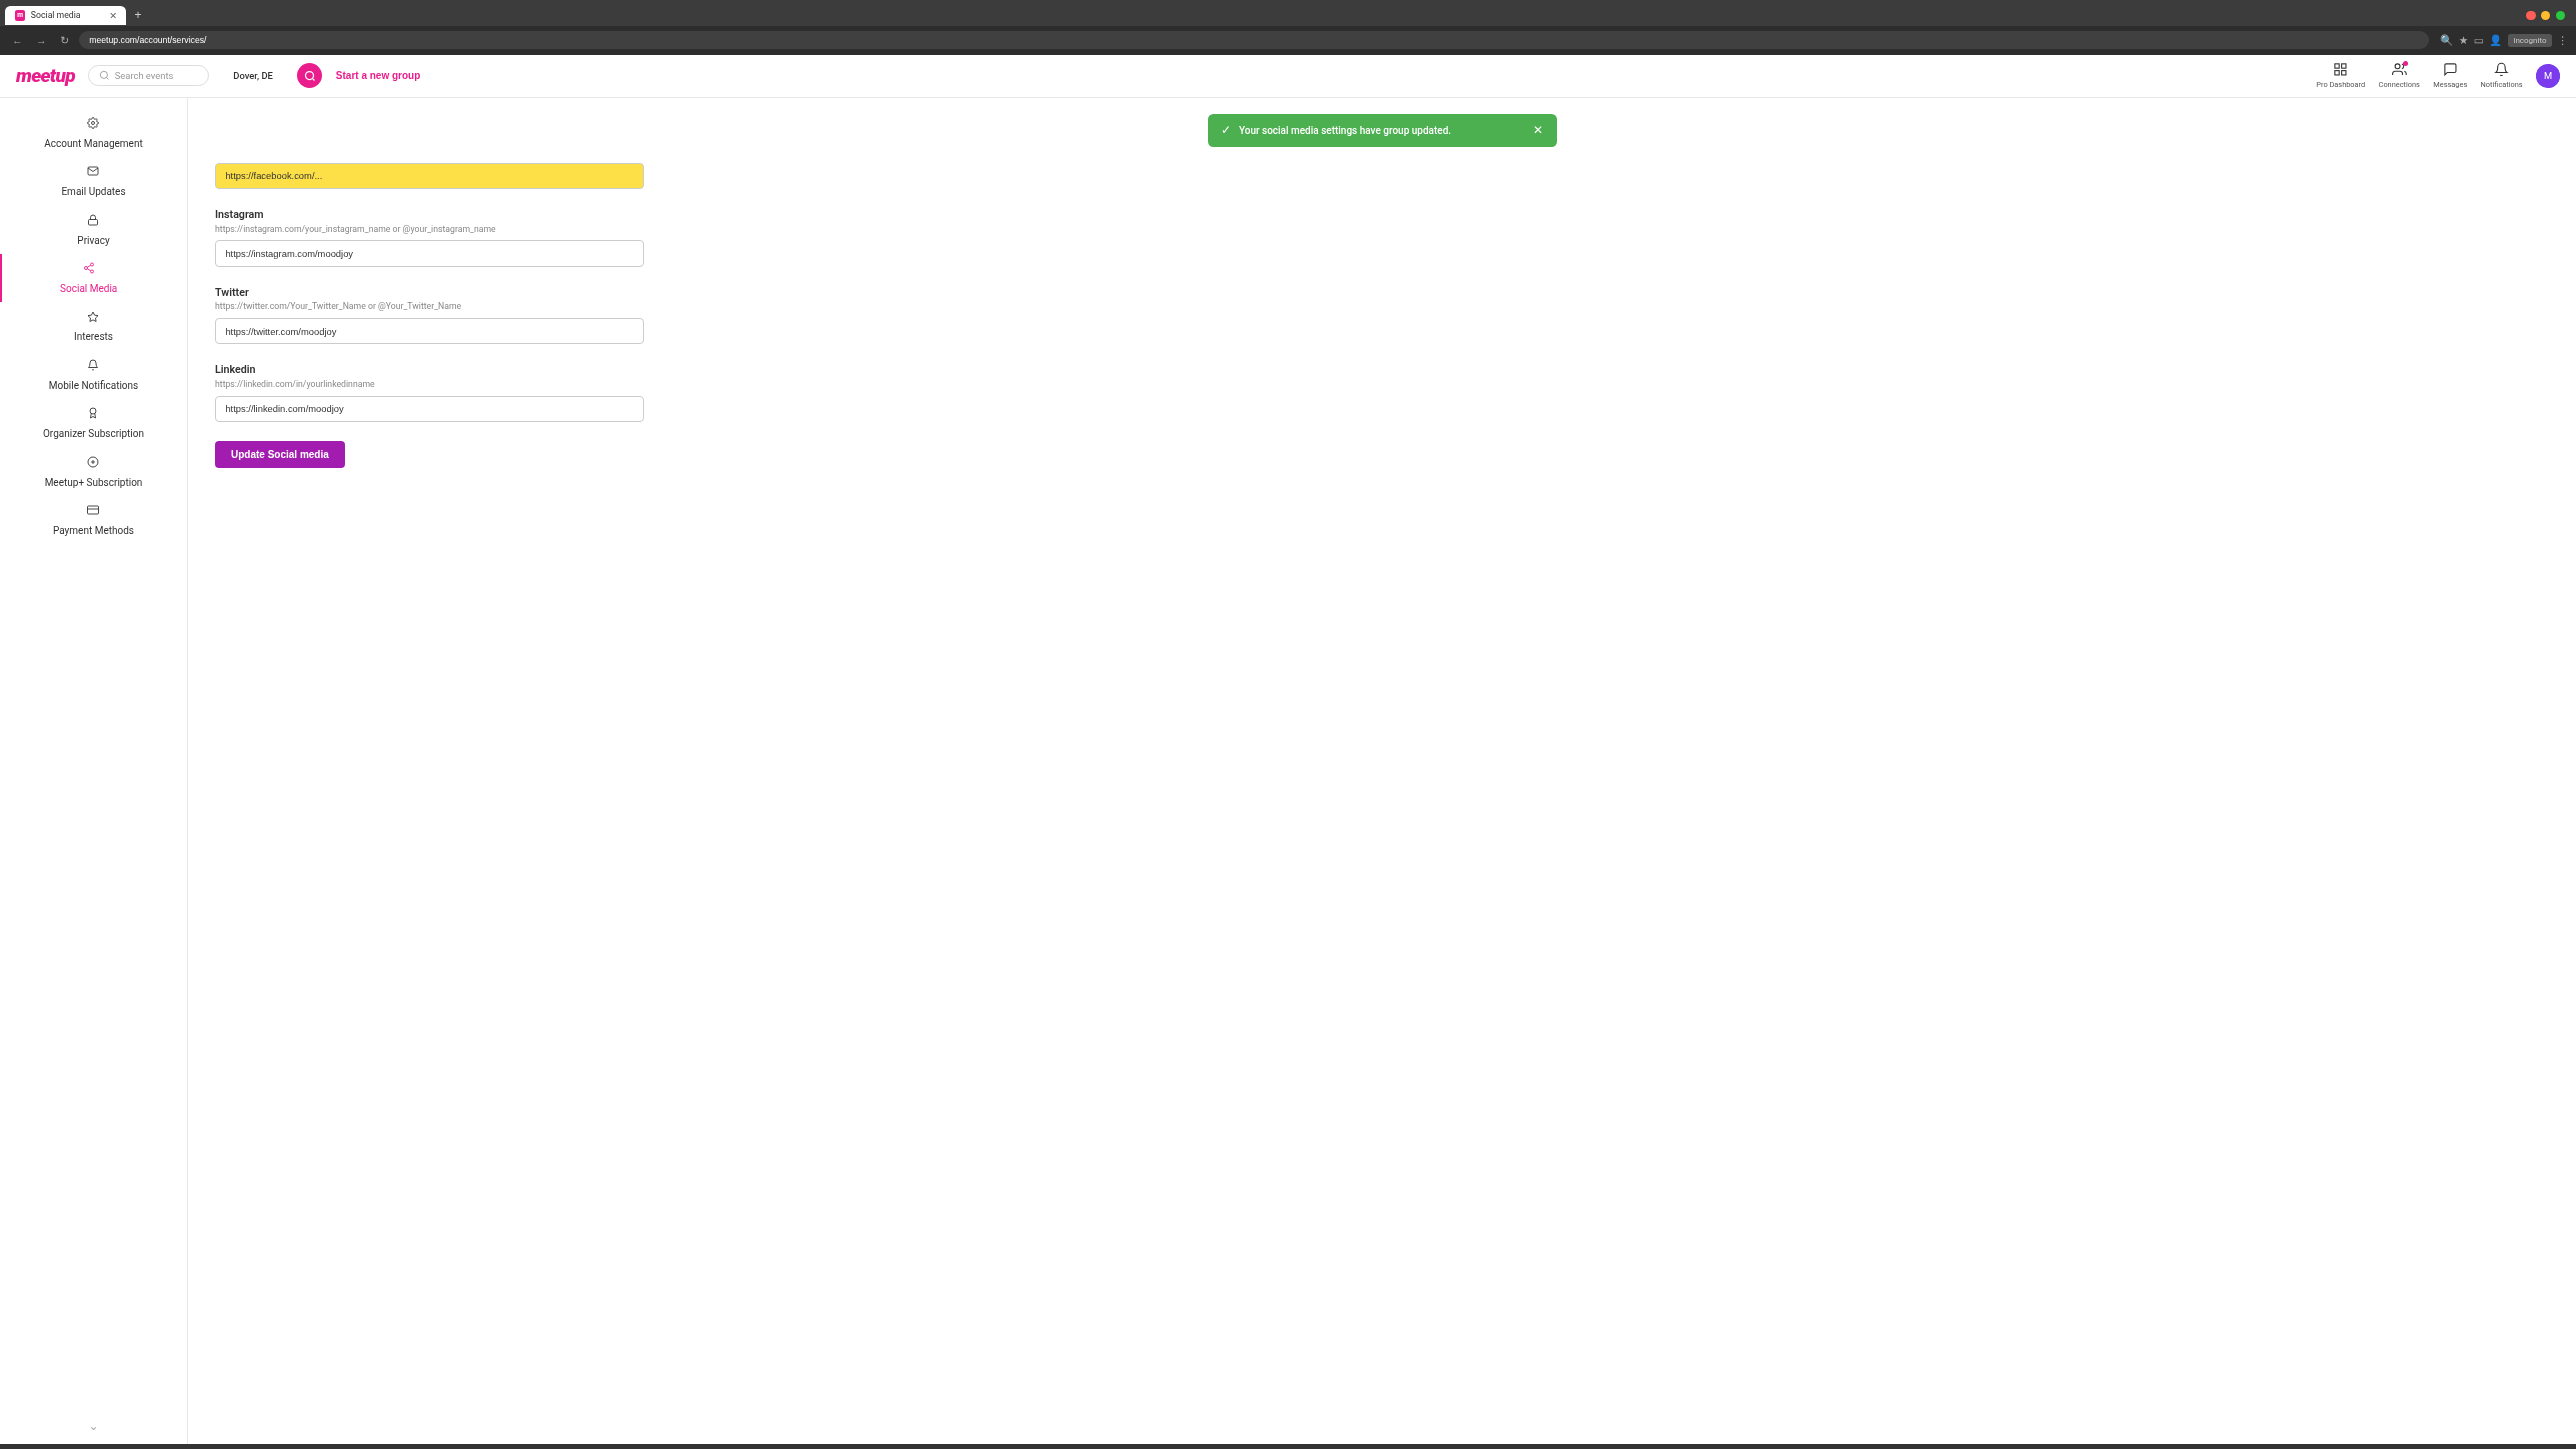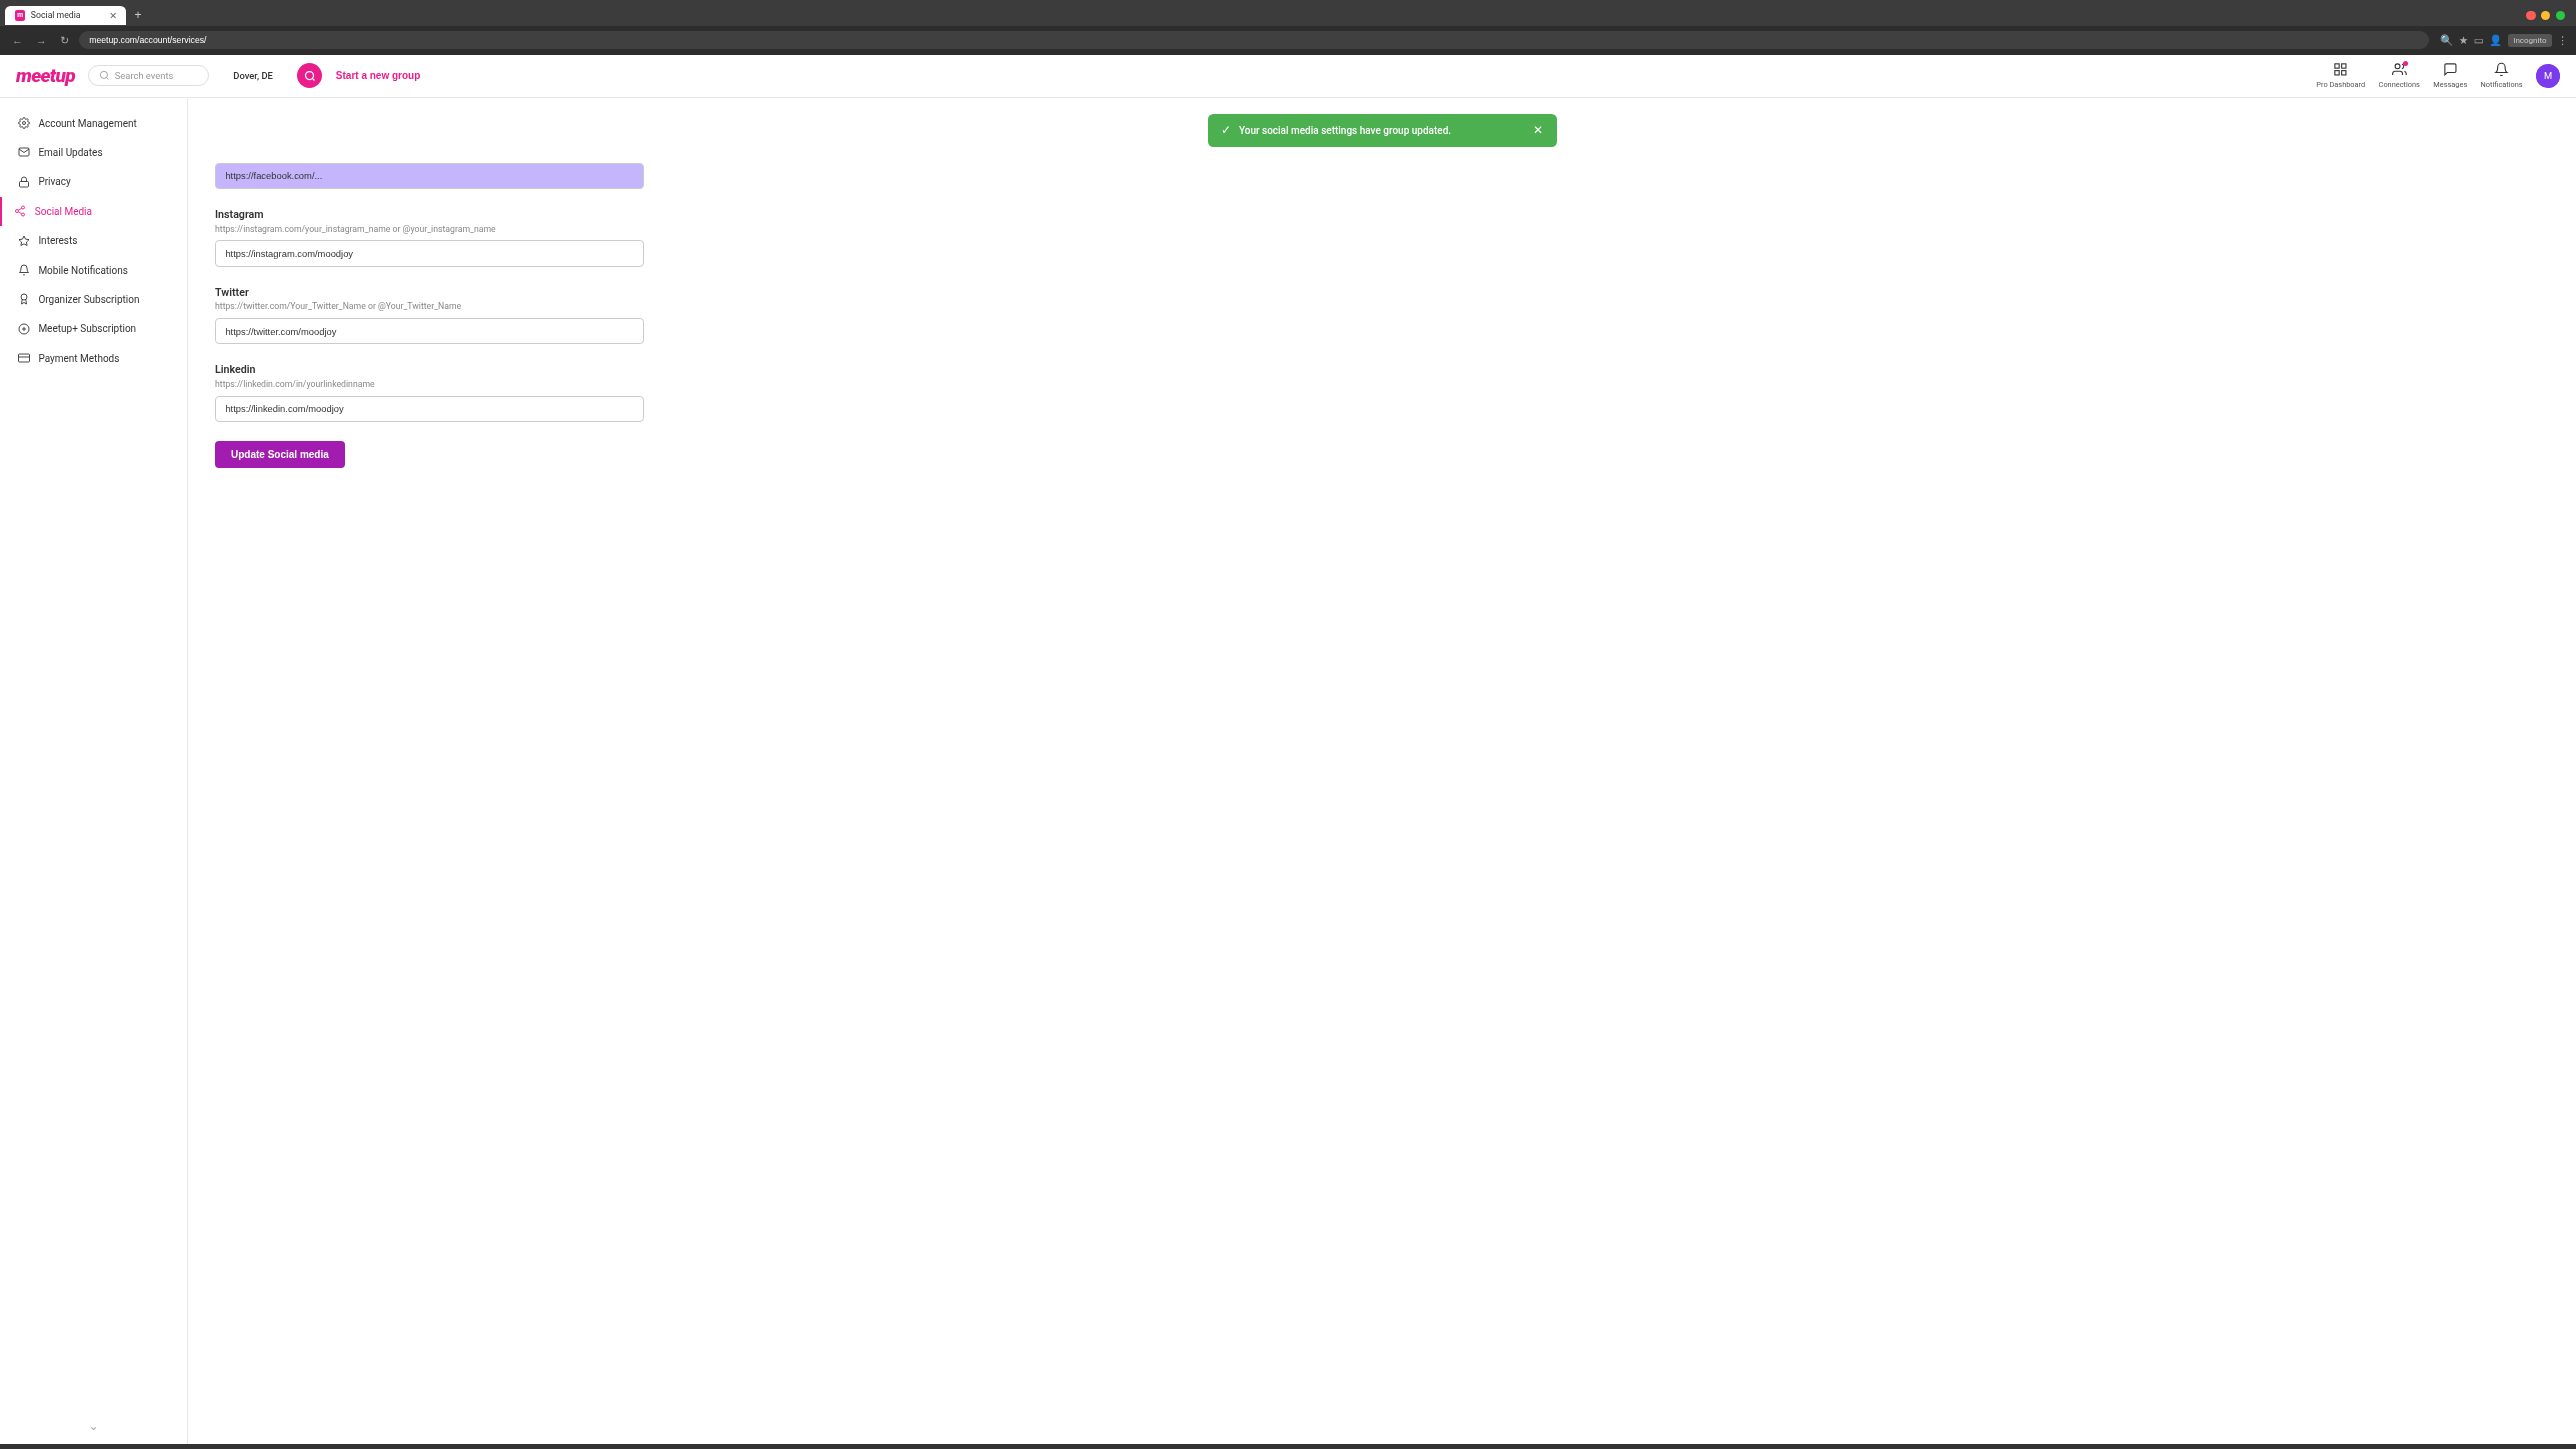--- a/index.html
+++ b/index.html
@@ -37,36 +37,36 @@
     .nav-item svg { width: 14.8px; height: 14.8px; }
     .nav-icon-wrap { position: relative; }
     .notif-dot { position: absolute; top: -1.3px; right: -1.3px; width: 5.4px; height: 5.4px; background: #e91e8c; border-radius: 50%; }
     .avatar { width: 24px; height: 24px; border-radius: 50%; background: linear-gradient(135deg, #7c3aed, #4f46e5); display: flex; align-items: center; justify-content: center; color: #fff; font-size: 9.4px; overflow: hidden; }
 
     
     .page-content { display: flex; min-height: calc(100vh - 103px); }
 
     
     .sidebar { width: 188px; min-width: 188px; border-right: 0.7px solid #e8e8e8; padding: 10.7px 0; position: relative; }
-    .sidebar-item { display: flex; align-items: center; gap: 8px; padding: 8px 17px; font-size: 10px; color: #333; cursor: pointer; text-decoration: none; }
+    .sidebar-item { display: flex; align-items: center; gap: 8px; padding: 8px 23px; font-size: 10px; color: #333; cursor: pointer; text-decoration: none; flex-direction: column; }
     .sidebar-item.active { color: #e91e8c; border-left: 2px solid #e91e8c; padding-left: 11.4px; }
     .sidebar-icon { width: 13.4px; height: 13.4px; display: flex; align-items: center; justify-content: center; color: inherit; }
     .scroll-indicator { position: absolute; bottom: 10.7px; left: 50%; transform: translateX(-50%); color: #aaa; font-size: 12px; }
 
     
     .main-content { flex: 1; padding: 16px 27px; position: relative; }
 
     
     .toast { background: #4caf50; color: #fff; border-radius: 5.4px; padding: 9.4px 13.4px; display: flex; align-items: center; gap: 8px; font-size: 10px; font-weight: 500; position: relative; max-width: 349px; margin: 0 auto 16px; }
     .toast-close { background: none; border: none; color: #fff; font-size: 12px; cursor: pointer; margin-left: auto; }
     .toast-icon { font-size: 12px; }
 
     
     .facebook-field { margin-bottom: 19px; }
-    .facebook-input { width: 100%; max-width: 429px; border: 0.7px solid #ccc; border-radius: 4px; padding: 6.7px 9.4px; font-size: 9.4px; color: #333; background: #c4b5fd; }
+    .facebook-input { width: 100%; max-width: 429px; border: 0.7px solid #ccc; border-radius: 4px; padding: 6.7px 9.4px; font-size: 9.4px; color: #333; background: #fde047; }
 
     .form-section { margin-bottom: 19px; }
     .form-label { font-size: 10.7px; font-weight: 600; color: #333; margin-bottom: 2.7px; }
     .form-hint { font-size: 8.7px; color: #888; margin-bottom: 6.7px; }
     .form-input { width: 100%; max-width: 429px; border: 0.7px solid #ccc; border-radius: 4px; padding: 6.7px 9.4px; font-size: 9.4px; color: #333; outline: none; }
 
     .update-btn { background: #a21caf; color: #fff; border: none; border-radius: 4px; padding: 8px 16px; font-size: 10px; font-weight: 600; cursor: pointer; }
 
     
     .footer { background: #333; color: #fff; padding: 21.5px 27px; }

